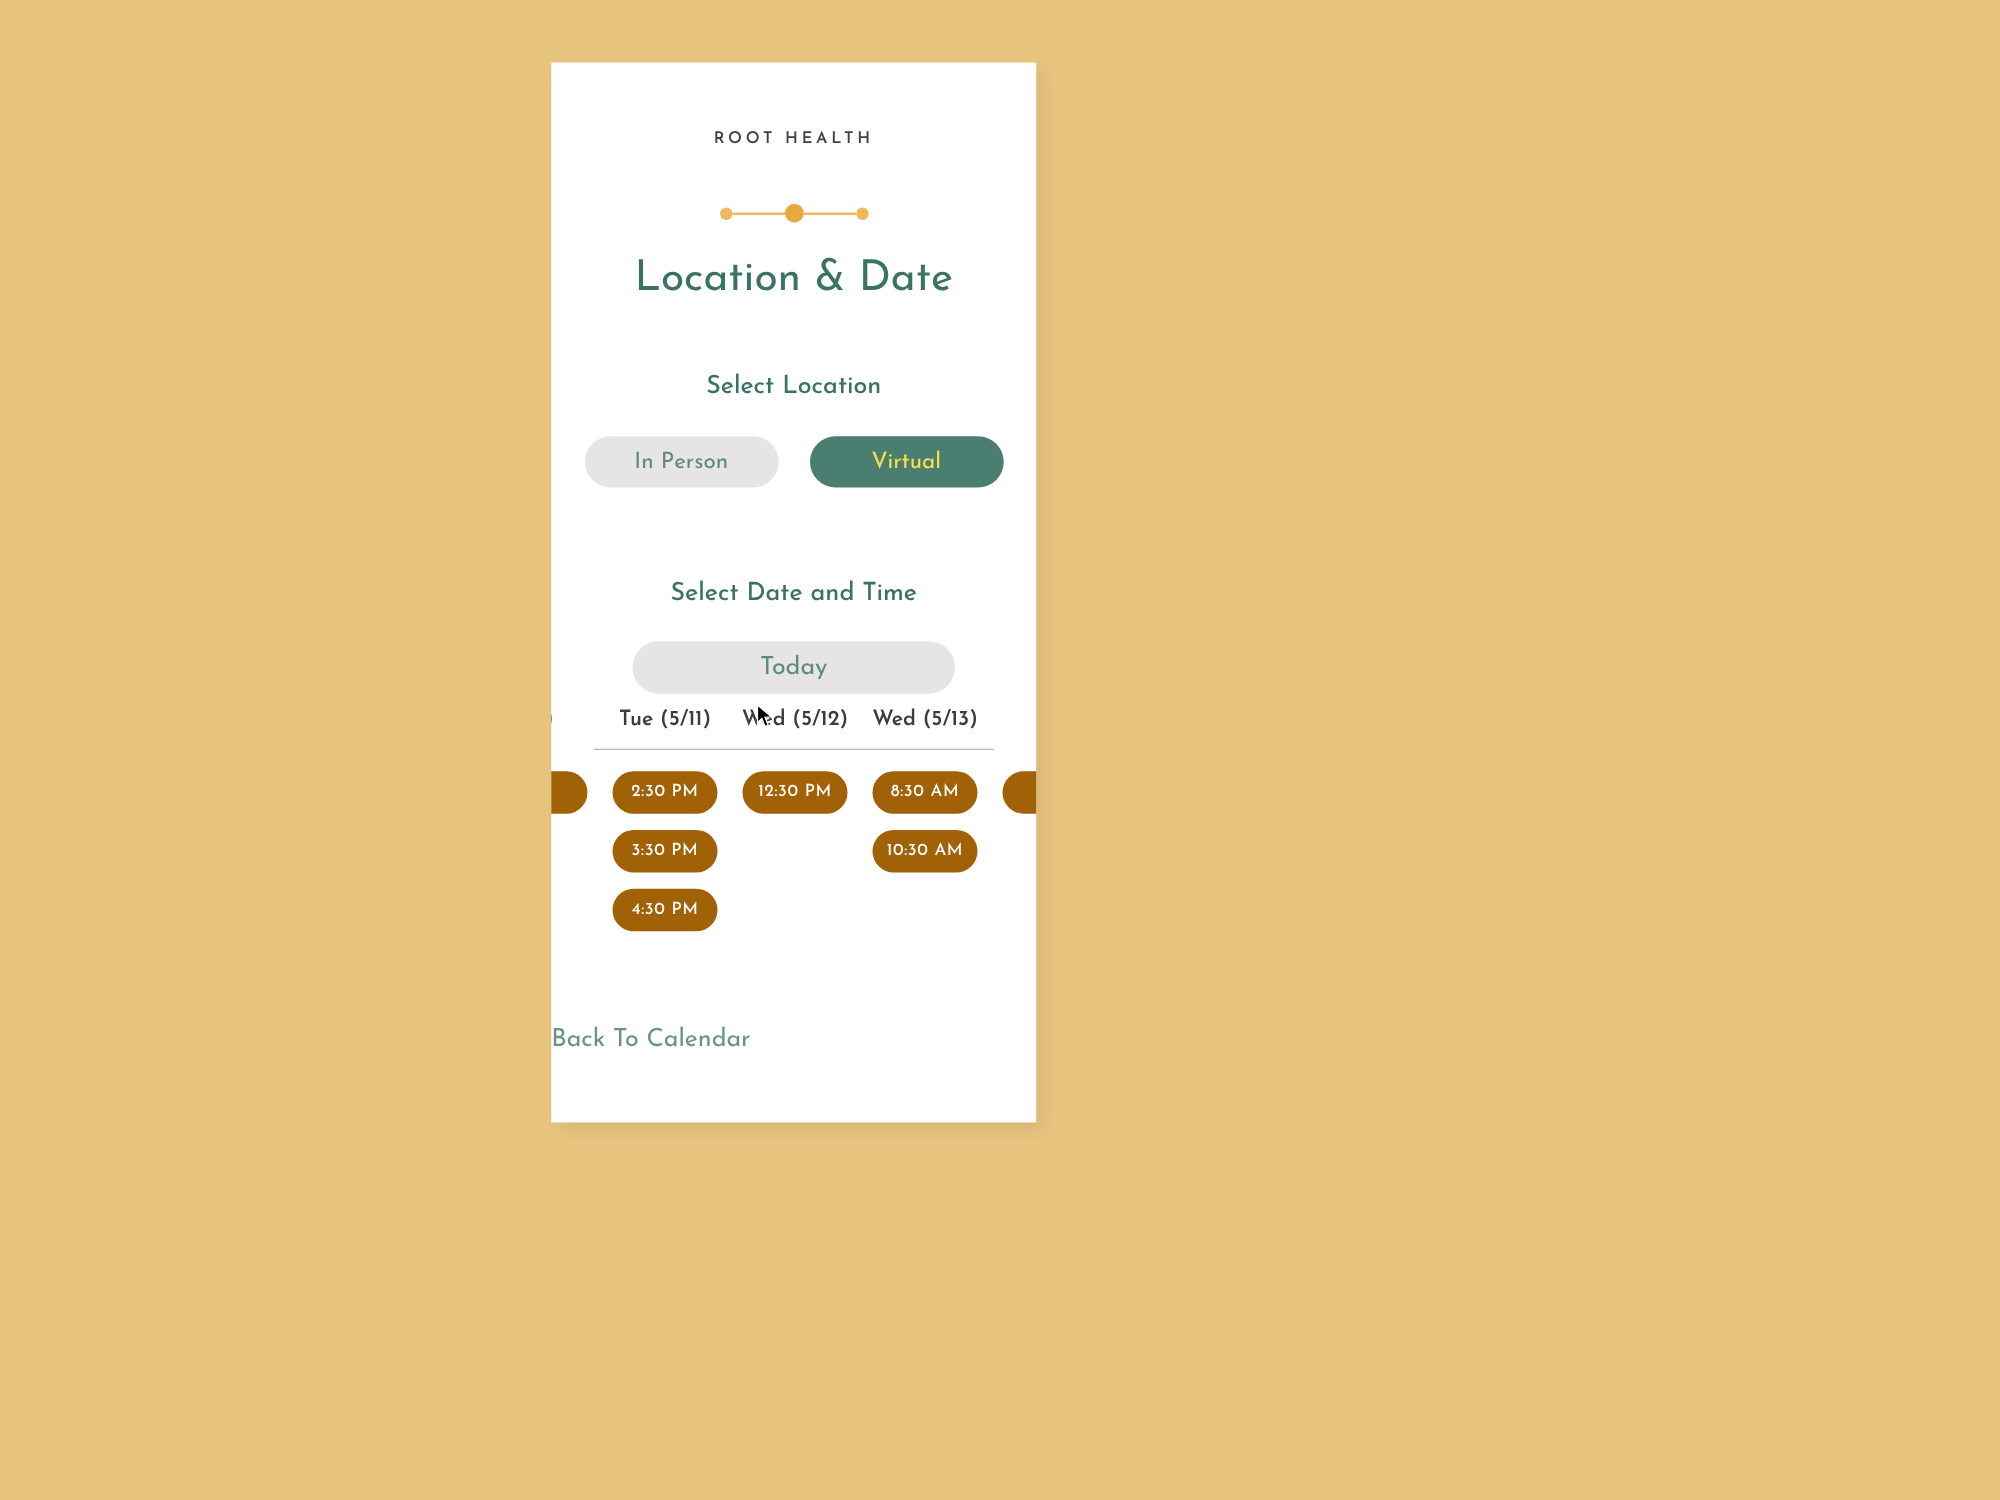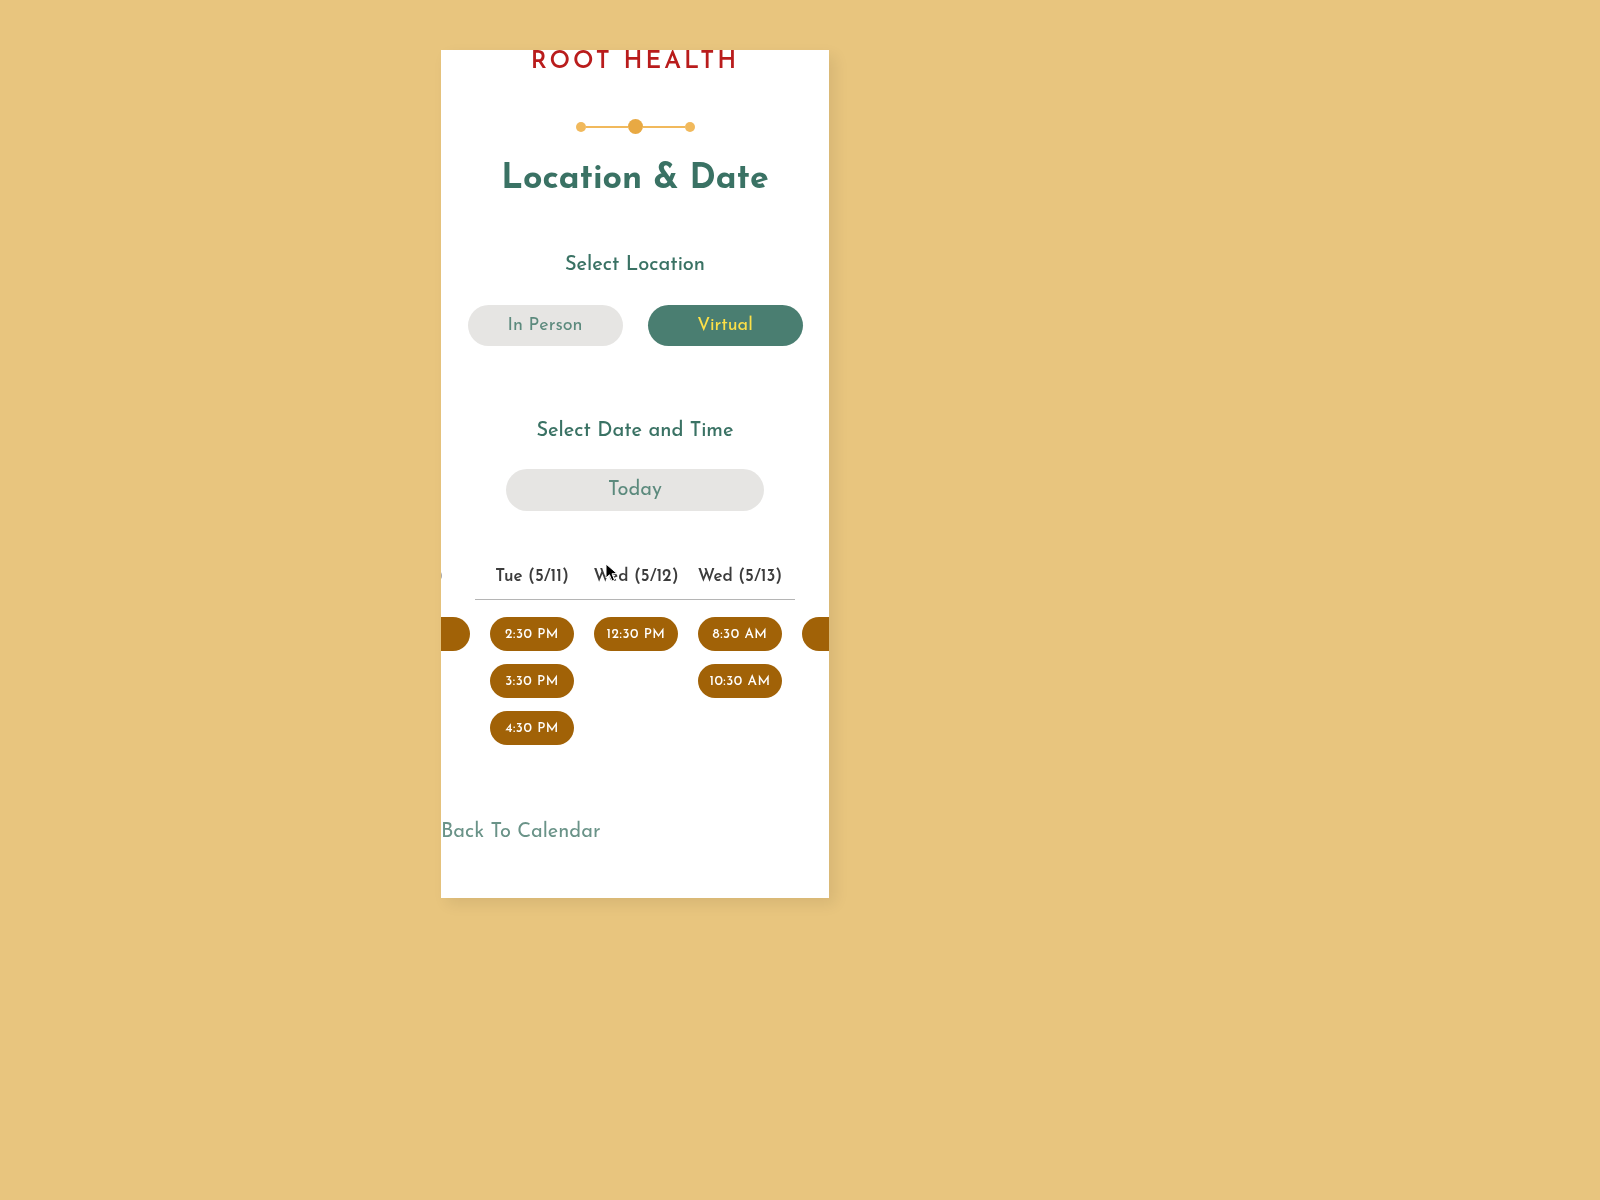--- a/index.html
+++ b/index.html
@@ -12,22 +12,23 @@
 .phone {
   position: absolute;
   left: 441px; top: 50px;
   width: 388px; height: 848px;
   background: #fff;
   box-shadow: 6px 6px 14px rgba(0,0,0,0.08);
   overflow: hidden;
 }
 .brand {
   text-align: center;
-  color: #b91c1c;
-  font-size: 24px;
+  margin-top: 55px;
+  color: #404040;
+  font-size: 13px;
   font-weight: 600;
   letter-spacing: 3px;
 }
 .stepper {
   display: flex; align-items: center; justify-content: center;
   gap: 0; margin-top: 45px;
 }
 .stepper .line {
   width: 42px; height: 2px; background: #f1b95c;
 }
@@ -35,21 +36,21 @@
   width: 10px; height: 10px; border-radius: 50%;
   background: #f1b95c;
 }
 .stepper .dot.active {
   width: 15px; height: 15px; background: #e8a943;
 }
 .page-title {
   text-align: center;
   margin-top: 28px;
   font-size: 34px;
-  font-weight: 700;
+  font-weight: 400;
   color: #3a7264;
 }
 .section-label {
   text-align: center;
   color: #3a7264;
   font-size: 20px;
   font-weight: 500;
   margin-top: 58px;
 }
 .section-label.second { margin-top: 75px; }

